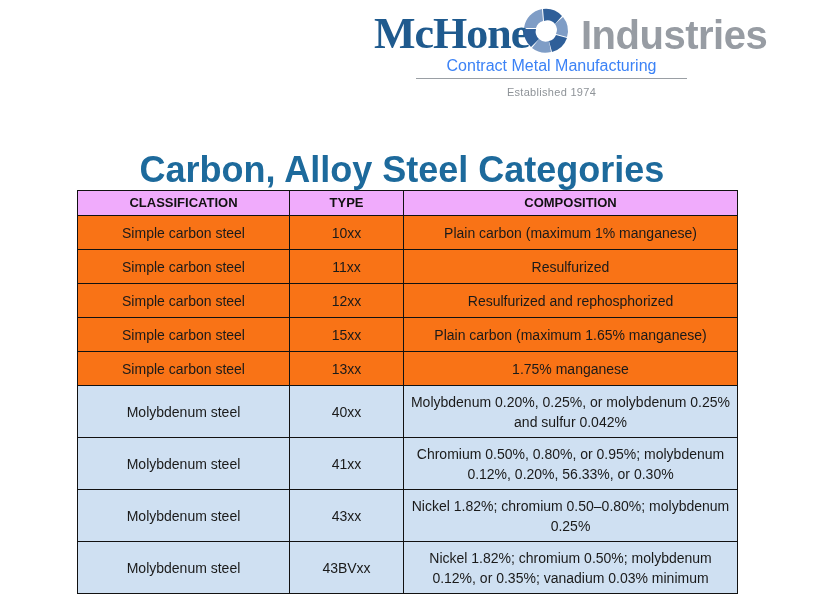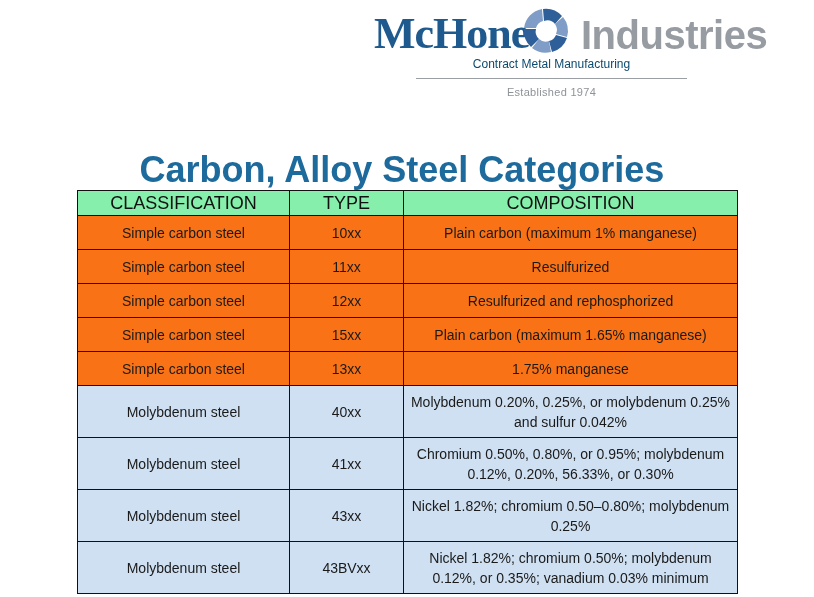--- a/index.html
+++ b/index.html
@@ -51,22 +51,22 @@
     color: #979ca3;
     line-height: 1;
     letter-spacing: -0.5px;
   }
   .tagline {
     position: absolute;
     left: 80px;
     top: 52px;
     width: 271px;
     text-align: center;
-    font-size: 12px;
-    color: #0c4a6e;
+    font-size: 16px;
+    color: #3b82f6;
     line-height: 1;
   }
   .tagline-rule {
     position: absolute;
     left: 80px;
     top: 72px;
     width: 271px;
     height: 1px;
     background: #9a9fa4;
   }
@@ -102,23 +102,23 @@
     font-size: 14px;
   }
   table.steel-table th, table.steel-table td {
     border: 1.5px solid #111111;
     text-align: center;
     vertical-align: middle;
     padding: 0 4px;
     line-height: 20px;
   }
   table.steel-table th {
-    background: #86efac;
-    font-weight: normal;
-    font-size: 18px;
+    background: #f0abfc;
+    font-weight: bold;
+    font-size: 13px;
     height: 24px;
     color: #111111;
   }
   table.steel-table tr.carbon td {
     background: #f97316;
     height: 33px;
   }
   table.steel-table tr.moly td {
     background: #cfe0f2;
     height: 51px;

